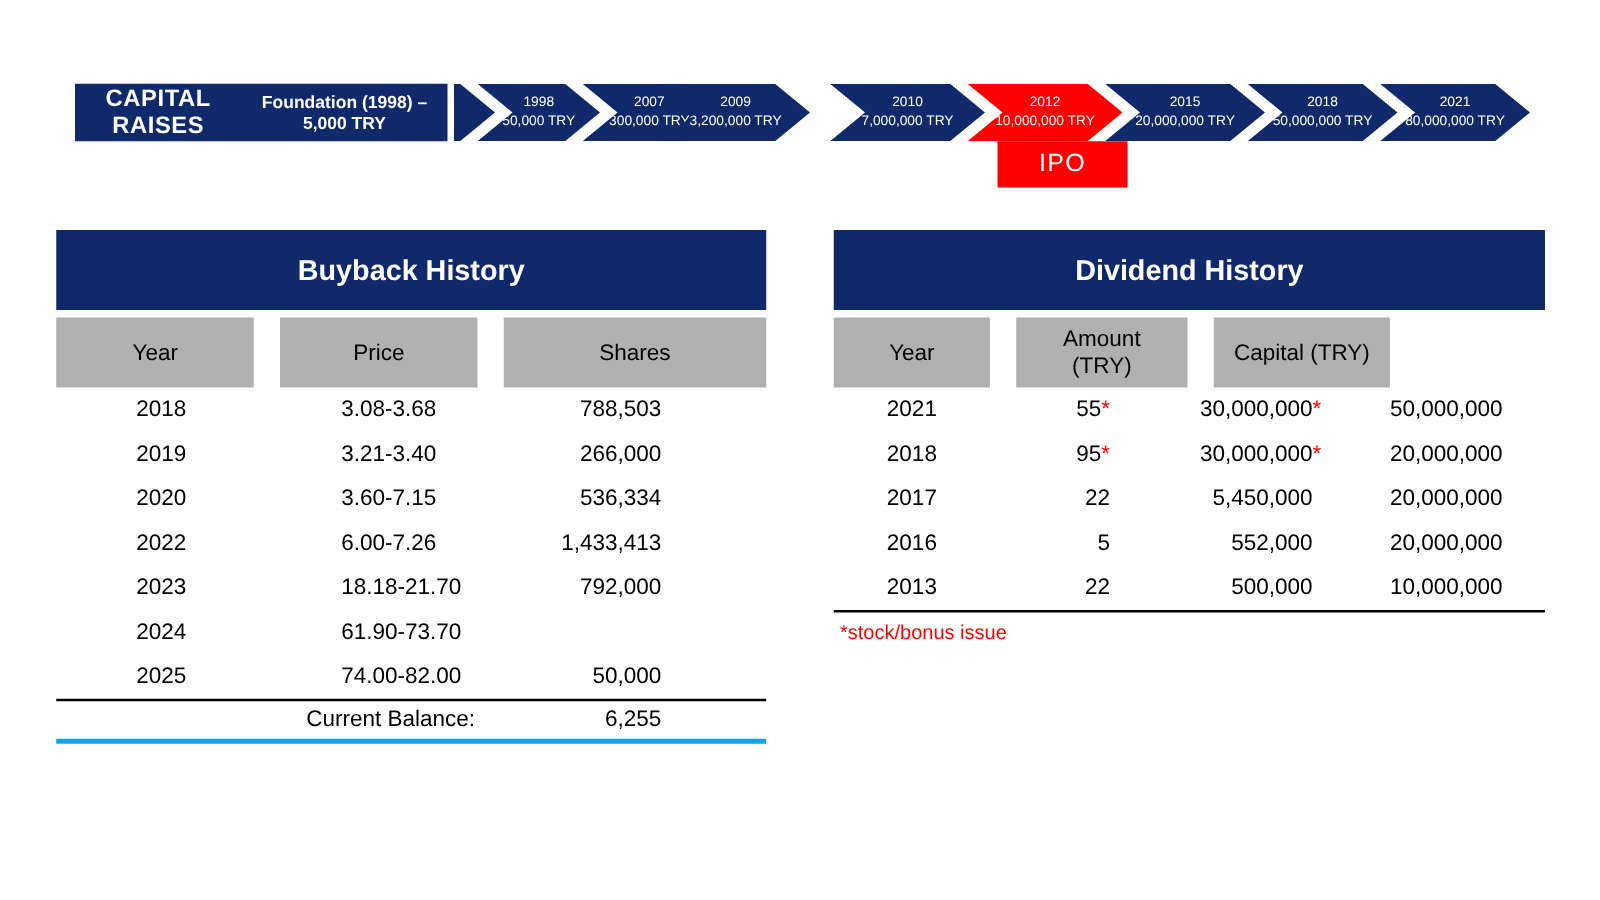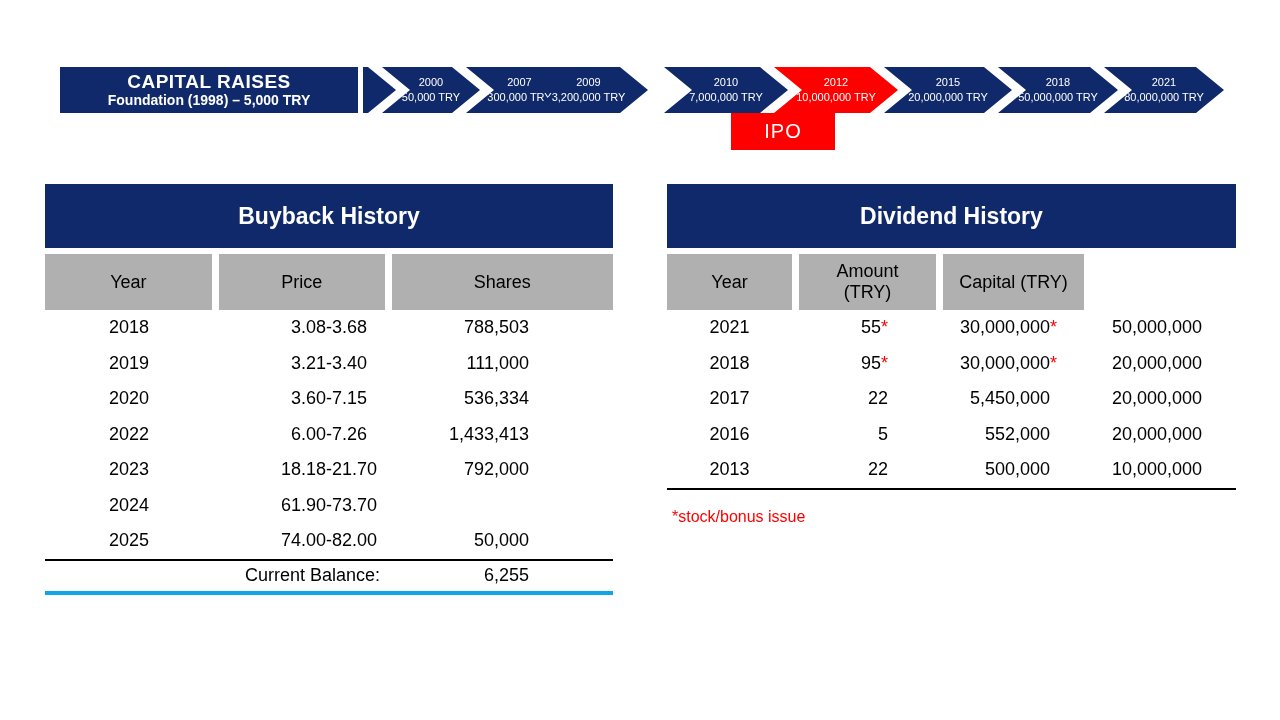--- a/index.html
+++ b/index.html
@@ -7,82 +7,82 @@
     --red:#FF0000;
     --gray:#B0B0B0;
   }
   *{box-sizing:border-box;margin:0;padding:0}
   html,body{background:#fff}
   .page{position:relative;width:1280px;height:720px;background:#ffffff;overflow:hidden;
         font-family:"Liberation Sans",sans-serif;color:#000}
 
   
   .tl-title{position:absolute;left:60px;top:67px;width:298px;height:46px;background:var(--navy);
-            color:#fff;display:flex;flex-direction:column;align-items:center;justify-content:center;text-align:center}
+            color:#fff;display:flex;flex-direction:row;align-items:center;justify-content:center;text-align:center}
   .tl-title .t1{font-size:19px;font-weight:bold;letter-spacing:.5px;line-height:21px}
   .tl-title .t2{font-size:14px;font-weight:bold;line-height:17px}
 
   .chev{position:absolute;top:67px;height:46px;background:var(--navy);color:#fff;
         display:flex;flex-direction:column;align-items:center;justify-content:center;text-align:center;
         clip-path:polygon(0 0,calc(100% - 28px) 0,100% 50%,calc(100% - 28px) 100%,0 100%,28px 50%)}
   .chev.first{clip-path:polygon(0 0,calc(100% - 28px) 0,100% 50%,calc(100% - 28px) 100%,0 100%)}
   .chev.red{background:var(--red)}
   .chev .my,.chev .ma{font-size:11px;line-height:15px;white-space:nowrap}
 
-  .ipo{position:absolute;left:731px;top:113px;width:104px;height:37px;background:var(--red);
+  .ipo{position:absolute;left:798px;top:113px;width:104px;height:37px;background:var(--red);
        color:#fff;font-size:20px;display:flex;align-items:center;justify-content:center;letter-spacing:1px}
 
   
   .tbl{position:absolute;top:184px}
   .tbl-title{height:64px;background:var(--navy);color:#fff;font-size:23px;font-weight:bold;
              display:flex;align-items:center;justify-content:center}
-  .hdr{display:flex;gap:7px;margin-top:6px}
+  .hdr{display:flex;gap:21px;margin-top:6px}
   .hdr-cell{background:var(--gray);height:56px;display:flex;align-items:center;justify-content:center;
             font-size:18px;line-height:21px;text-align:center}
   .wrap110{max-width:112px}
   .wrap80{max-width:80px}
   .row{display:flex;gap:5px;height:35.5px;align-items:center;font-size:18px}
   .ast{color:var(--red)}
   .ast.hang{display:inline-block;width:0;white-space:nowrap;vertical-align:top}
 
   
   .bb{left:45px;width:568px}
   .bb-c1{width:168px}.bb-c2{width:167px}.bb-c3{width:223px}
   .row .bb-c1{text-align:center}
-  .row .bb-c2{text-align:center;padding-left:55px}
+  .row .bb-c2{text-align:left;padding-left:55px}
   .row .bb-c3{text-align:right;padding-right:84px}
   .bb-foot{display:flex;gap:5px;height:36px;align-items:center;font-size:18px;
            border-top:2px solid #000;border-bottom:4px solid #0ea5e9}
   .bb-foot .bb-c2{text-align:right;padding-right:5px}
   .bb-foot .bb-c3{text-align:right;padding-right:84px}
 
   
   .dv{left:667px;width:569px}
   .dv-c1{width:125px}.dv-c2{width:141px}.dv-c3{width:137px}.dv-c4{width:141px}
   .row .dv-c1{text-align:center}
   .row .dv-c2{text-align:right;padding-right:50px;white-space:nowrap}
   .row .dv-c3{text-align:right;padding-right:30px;white-space:nowrap}
   .row .dv-c4{text-align:right;padding-right:24px}
   .dv-body{border-bottom:2px solid #000}
-  .footnote{color:var(--red);font-size:16px;margin-top:18px;padding-left:5px}
+  .footnote{color:var(--red);font-size:16px;margin-top:8px;padding-left:5px}
 </style>
 </head>
 <body>
 
 <div class="page">
 
   <div class="tl-title">
     <span class="t1">CAPITAL RAISES</span>
     <span class="t2">Foundation (1998) – 5,000 TRY</span>
   </div>
 
   <div class="chev first" style="left:363px;width:33px"></div>
 
   <div class="chev" style="left:382px;width:98px">
-    <span class="my">2000</span>
+    <span class="my">1998</span>
     <span class="ma">50,000 TRY</span>
   </div>
   <div class="chev" style="left:466px;width:107px">
     <span class="my">2007</span>
     <span class="ma">300,000 TRY</span>
   </div>
   <div class="chev" style="left:529px;width:119px">
     <span class="my">2009</span>
     <span class="ma">3,200,000 TRY</span>
   </div>
@@ -118,21 +118,21 @@
     </div>
     <div>
       <div class="row">
         <div class="bb-c1">2018</div>
         <div class="bb-c2">3.08-3.68</div>
         <div class="bb-c3">788,503</div>
       </div>
       <div class="row">
         <div class="bb-c1">2019</div>
         <div class="bb-c2">3.21-3.40</div>
-        <div class="bb-c3">111,000</div>
+        <div class="bb-c3">266,000</div>
       </div>
       <div class="row">
         <div class="bb-c1">2020</div>
         <div class="bb-c2">3.60-7.15</div>
         <div class="bb-c3">536,334</div>
       </div>
       <div class="row">
         <div class="bb-c1">2022</div>
         <div class="bb-c2">6.00-7.26</div>
         <div class="bb-c3">1,433,413</div>

